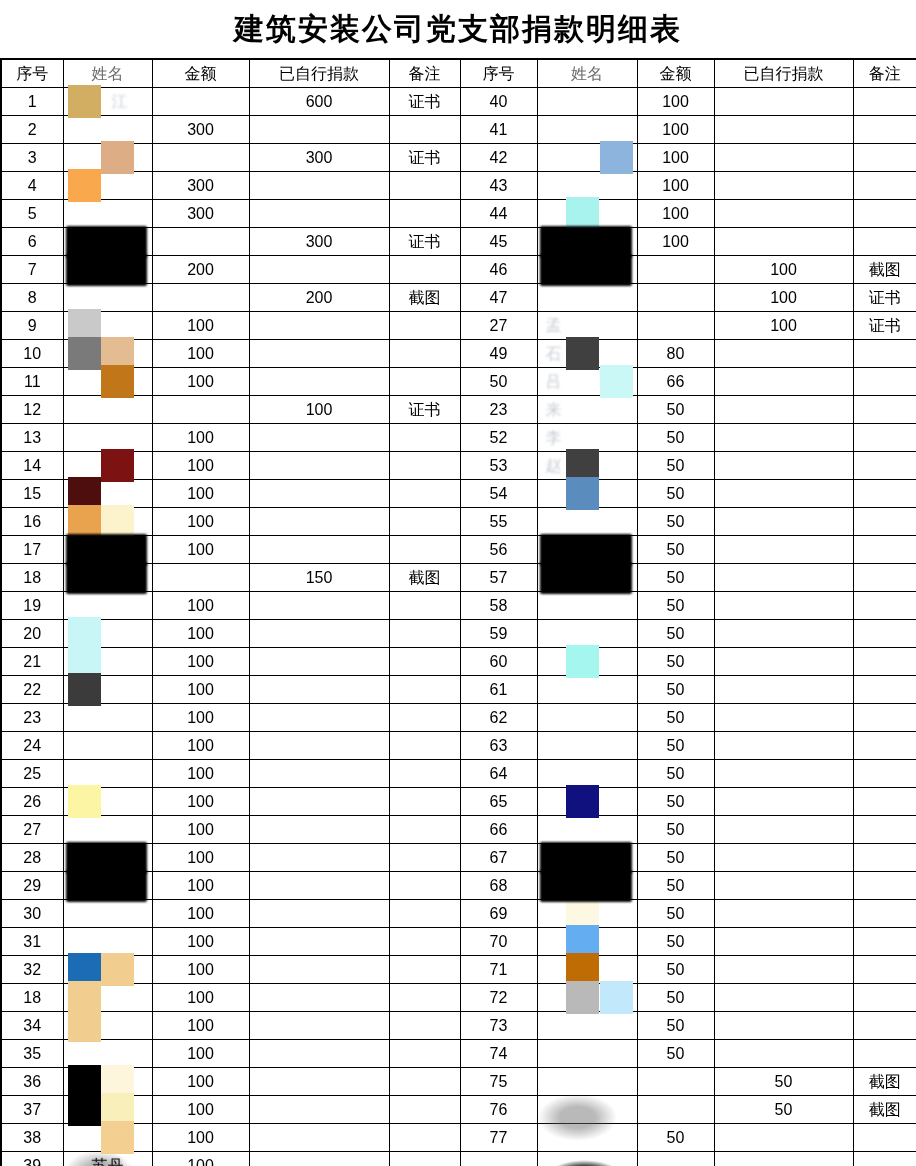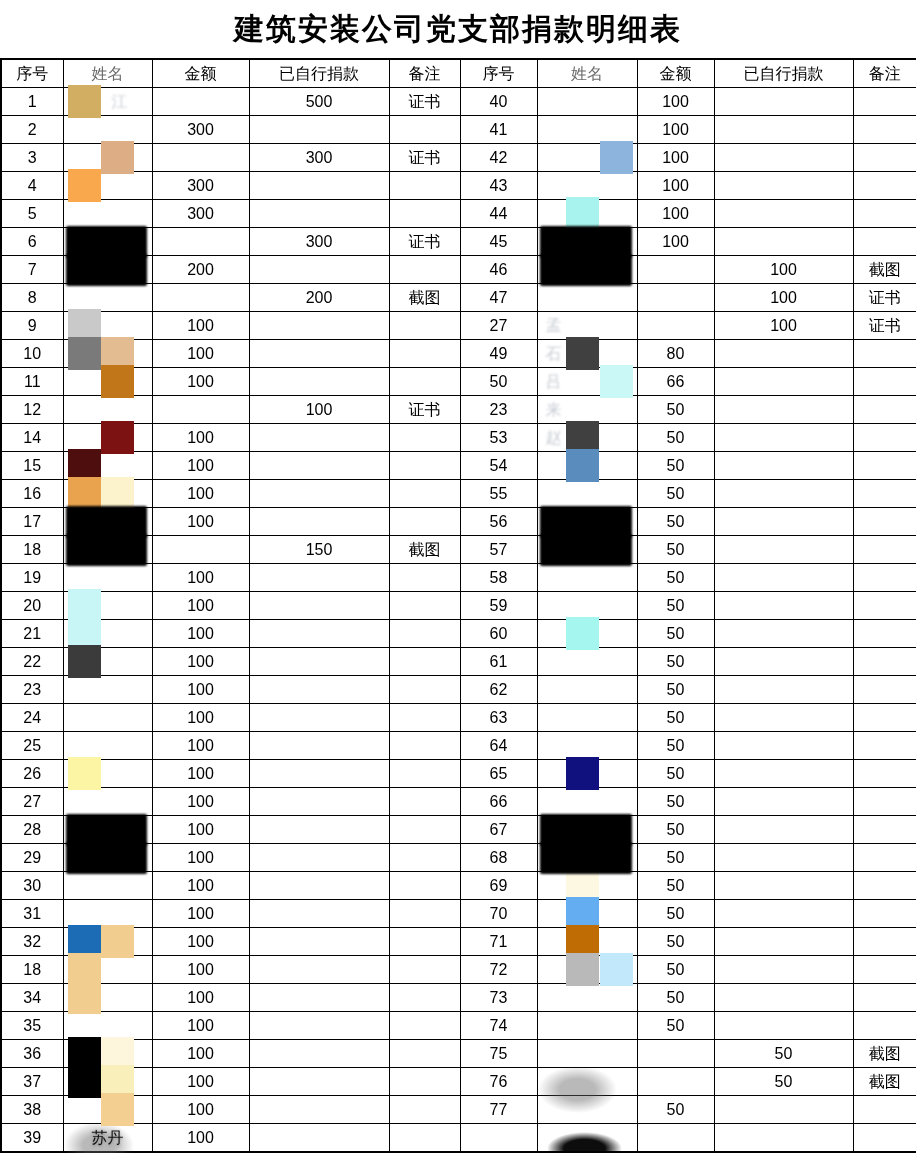--- a/index.html
+++ b/index.html
@@ -60,21 +60,21 @@
     <tbody id="tb">
         <tr>
           <td>1</td>
           <td>
             <div class="namecell">
               <span class="mark" style="left: 4px; background: rgb(210, 174, 98);"></span>
               <span class="faint" style="text-align: left; left: 48px;">江</span>
             </div>
           </td>
           <td></td>
-          <td>500</td>
+          <td>600</td>
           <td>证书</td>
           <td>40</td>
           <td>
             <div class="namecell"></div>
           </td>
           <td>100</td>
           <td></td>
           <td></td>
         </tr>
         <tr>
@@ -273,20 +273,38 @@
           <td>
             <div class="namecell"></div>
           </td>
           <td></td>
           <td>100</td>
           <td>证书</td>
           <td>23</td>
           <td>
             <div class="namecell">
               <span class="faint" style="text-align: left; left: 8px;">来</span>
+            </div>
+          </td>
+          <td>50</td>
+          <td></td>
+          <td></td>
+        </tr>
+        <tr>
+          <td>13</td>
+          <td>
+            <div class="namecell"></div>
+          </td>
+          <td>100</td>
+          <td></td>
+          <td></td>
+          <td>52</td>
+          <td>
+            <div class="namecell">
+              <span class="faint" style="text-align: left; left: 8px;">李</span>
             </div>
           </td>
           <td>50</td>
           <td></td>
           <td></td>
         </tr>
         <tr>
           <td>14</td>
           <td>
             <div class="namecell">

